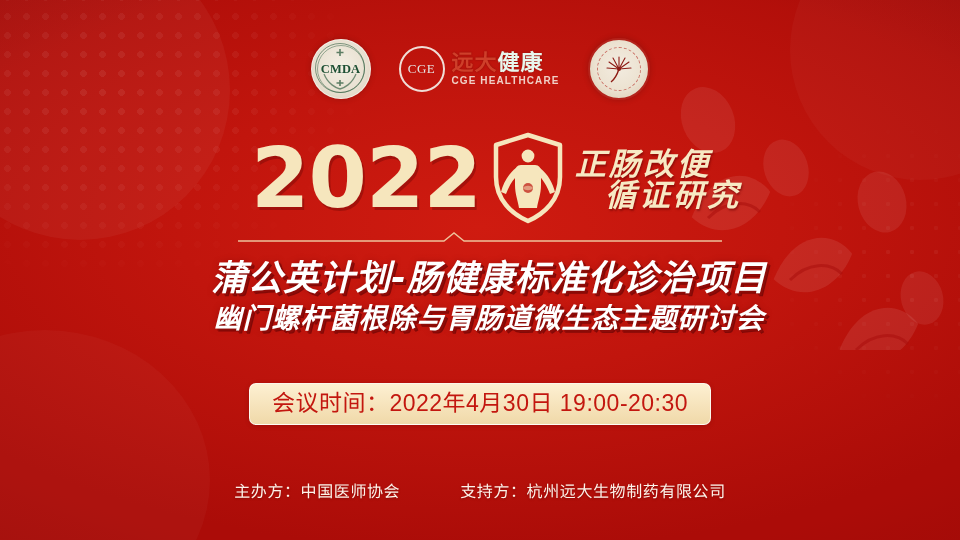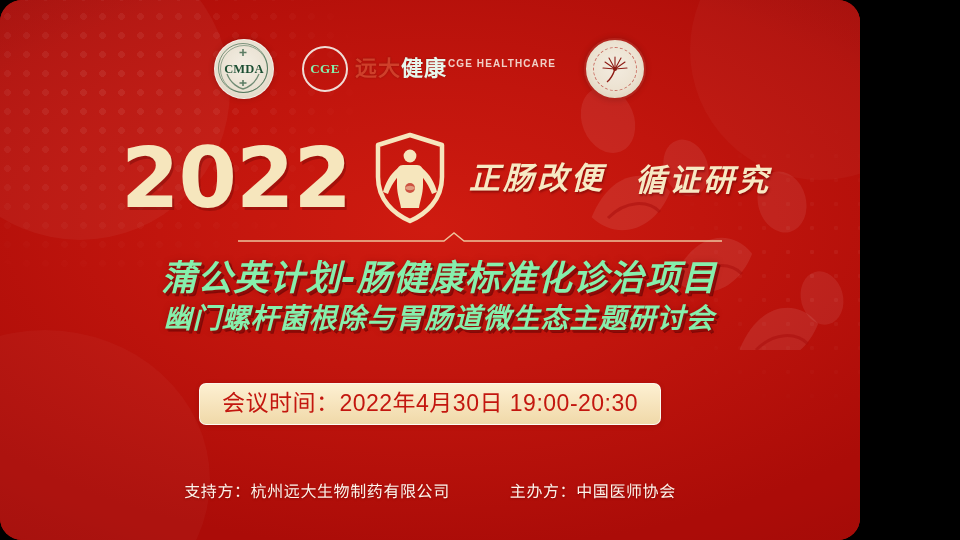--- a/index.html
+++ b/index.html
@@ -7,26 +7,25 @@
     margin: 0;
     padding: 0;
     background: #000;
   }
   body {
     font-family: "Liberation Sans", "DejaVu Sans", sans-serif;
   }
 
   .poster {
     position: relative;
-    width: 860px;
+    width: 960px;
     height: 540px;
     overflow: hidden;
     background: #c1150d;
     user-select: none;
-    border-radius: 22px;
   }
 
   
   .bg-base {
     position: absolute;
     inset: 0;
     background:
       radial-gradient(ellipse 70% 60% at 50% 42%, #cf1b10 0%, #c1150d 45%, #ab0c08 100%);
   }
   .bg-vignette {
@@ -120,25 +119,25 @@
     position: absolute; inset: 7px;
     border-radius: 50%;
     border: 1px dashed rgba(178,36,28,.6);
   }
 
   .cge { display: flex; align-items: center; gap: 7px; }
   .cge-mark {
     width: 42px; height: 42px; border-radius: 50%;
     border: 2.5px solid #f0ddd6;
     display: flex; align-items: center; justify-content: center;
-    color: #86efac;
-    font-size: 13px; font-weight: 700; letter-spacing: .5px;
+    color: #e5e5e5;
+    font-size: 13px; font-weight: 400; letter-spacing: .5px;
     font-family: "Liberation Serif", serif;
   }
-  .cge-words { display: flex; flex-direction: row; gap: 1px; }
+  .cge-words { display: flex; flex-direction: column; gap: 1px; }
   .cge-cn {
     font-size: 22px; font-weight: 700; line-height: 1;
     letter-spacing: 1px;
     color: #e8f6ec;
     text-shadow: 0 0 2px rgba(0,0,0,.25);
   }
   .cge-cn .g1 { color: #cf3f2a; }
   .cge-en {
     font-size: 10px; letter-spacing: 1.1px; font-weight: 700;
     color: #f0cfc6;
@@ -146,39 +145,39 @@
 
   
   .hero {
     position: absolute;
     top: 126px;
     left: 0; right: 0;
     height: 104px;
     display: flex;
     align-items: center;
     justify-content: center;
-    gap: 22px;
+    gap: 10px;
     padding-left: 32px;
   }
   .year {
     font-size: 84px;
     font-weight: 700;
     line-height: 1;
     letter-spacing: -1px;
     color: #f6e6bd;
     font-family: "DejaVu Sans", "Liberation Sans", sans-serif;
     text-shadow: 2px 3px 0 rgba(120,8,6,.45);
   }
   .shield {
     width: 74px; height: 92px;
     position: relative;
     flex: 0 0 auto;
   }
   .calli {
-    display: flex; flex-direction: row;
+    display: flex; flex-direction: column;
     line-height: .95;
     padding-top: 4px;
   }
   .calli span {
     font-family: "Liberation Serif", "DejaVu Serif", serif;
     font-size: 31px;
     font-weight: 700;
     font-style: italic;
     color: #f7e9c4;
     letter-spacing: 3px;
@@ -200,21 +199,21 @@
     position: absolute;
     top: 256px;
     left: 0; right: 0;
     text-align: center;
   }
   .title-line {
     font-size: 35px;
     font-weight: 700;
     font-style: italic;
     letter-spacing: 1px;
-    color: #86efac;
+    color: #ffffff;
     line-height: 1.28;
     font-family: "DejaVu Sans", "Liberation Sans", sans-serif;
     text-shadow:
        2px 2px 0 #8e0b08,
        3px 3px 0 rgba(110,6,5,.75),
        0 0 6px rgba(120,6,5,.4);
     white-space: nowrap;
     padding-left: 18px;
   }
   .title-line.t2 { font-size: 28px; }
@@ -365,17 +364,17 @@
   <div class="titles">
     <div class="title-line t1">蒲公英计划-肠健康标准化诊治项目</div>
     <div class="title-line t2">幽门螺杆菌根除与胃肠道微生态主题研讨会</div>
   </div>
 
   <div class="time-wrap">
     <div class="time-banner">会议时间：2022年4月30日  19:00-20:30</div>
   </div>
 
   <div class="footer">
+    <div>主办方：中国医师协会</div>
     <div>支持方：杭州远大生物制药有限公司</div>
-    <div>主办方：中国医师协会</div>
   </div>
 
 </div>
 
 </body></html>

